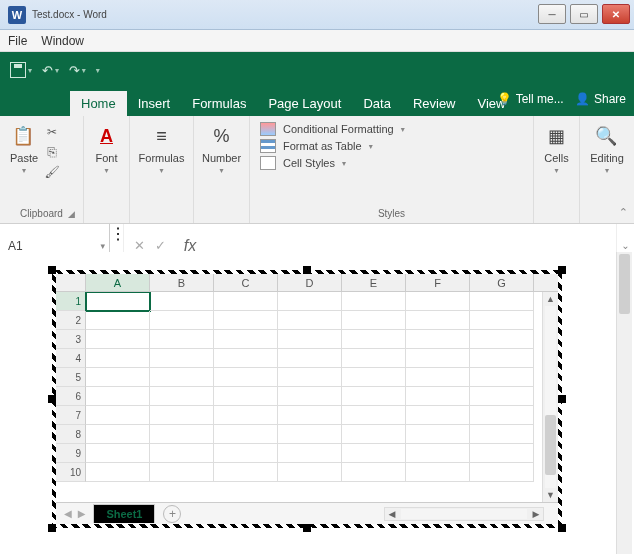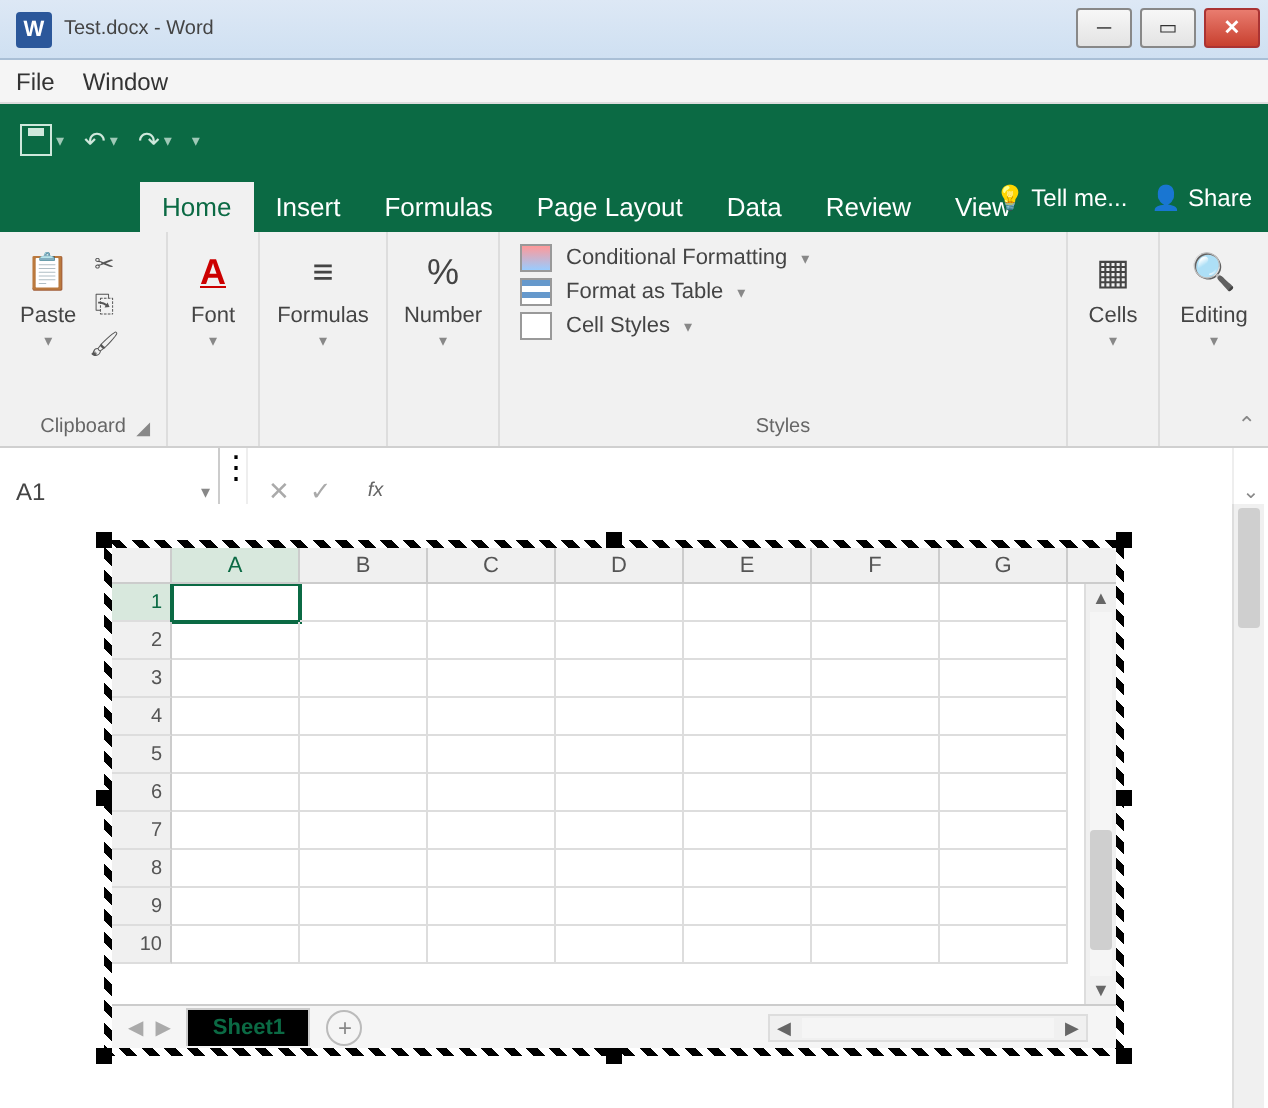--- a/index.html
+++ b/index.html
@@ -42,21 +42,21 @@
 .styles-item { display: flex; align-items: center; gap: 7px; cursor: pointer; white-space: nowrap; }
 .style-ico { width: 16px; height: 14px; background: #fff; border: 1px solid #999; position: relative; flex-shrink: 0; }
 .collapse-btn { position: absolute; right: 6px; bottom: 4px; font-size: 11px; color: #888; cursor: pointer; }
 
 
 .formula-row { height: 44px; border-bottom: 1px solid #d0d0d0; display: flex; align-items: stretch; background: #fff; }
 .namebox { width: 110px; border-right: 1px solid #ccc; display: flex; align-items: center; padding: 0 8px; font-size: 12px; color: #444; position: relative; }
 .namebox-drop { position: absolute; right: 4px; color: #888; font-size: 9px; }
 .fb-sep { width: 14px; border-right: 1px solid #eee; }
 .fb-btns { display: flex; align-items: center; gap: 10px; padding: 0 10px; color: #aaa; font-size: 13px; }
-.fb-fx { font-style: italic; font-size: 10px; color: #666; padding: 0 8px; display:flex; align-items:center; }
+.fb-fx { font-style: italic; font-size: 16px; color: #666; padding: 0 8px; display:flex; align-items:center; }
 .formula-input { flex: 1; border: none; font-size: 12px; padding: 0 6px; outline: none; }
 .fb-expand { width: 18px; display: flex; align-items: center; justify-content: center; color: #888; font-size: 10px; border-left: 1px solid #eee; cursor: pointer; }
 
 
 .doc-area { position: absolute; top: 252px; left: 0; right: 0; bottom: 0; background: #fff; }
 .doc-scroll-v { position: absolute; right: 2px; top: 0; bottom: 0; width: 16px; background: #f0f0f0; border-left: 1px solid #ddd; }
 .doc-scroll-v .thumb { position: absolute; top: 2px; left: 2px; right: 2px; height: 60px; background: #cfcfcf; border-radius: 2px; }
 
 
 .ole-object { position: absolute; left: 52px; top: 18px; width: 510px; height: 258px; }

